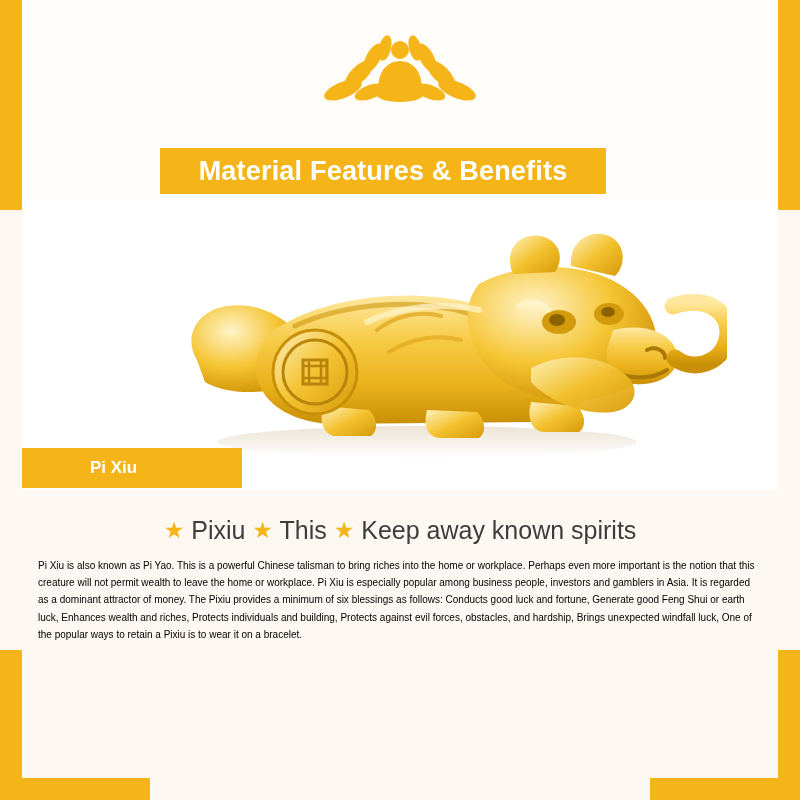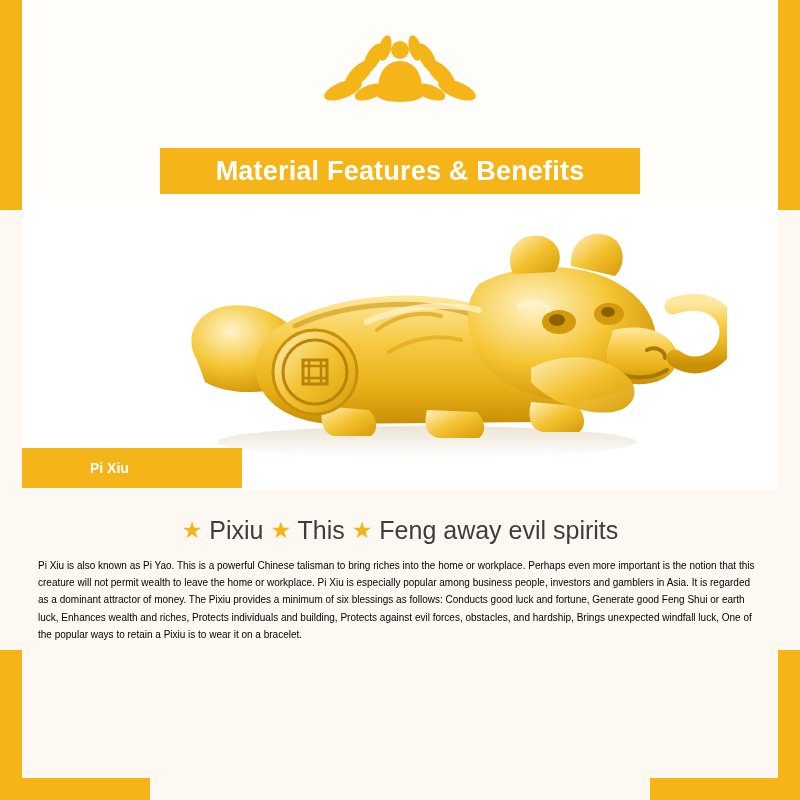--- a/index.html
+++ b/index.html
@@ -92,21 +92,21 @@
     letter-spacing: 3.2px;
     font-weight: bold;
     color: #3a3a3a;
   }
 
   
   .title-banner {
     position: absolute;
     top: 148px;
     left: 160px;
-    width: 480px;
+    width: 446px;
     height: 46px;
     background: #f5b518;
     display: flex;
     align-items: center;
     justify-content: center;
     box-shadow: 0 0 0 0 rgba(0,0,0,0);
   }
   .title-banner .title-text {
     color: #ffffff;
     font-size: 27px;
@@ -145,21 +145,21 @@
     width: 220px;
     height: 40px;
     background: #f5b518;
     display: flex;
     align-items: center;
     padding-left: 68px;
     box-sizing: border-box;
   }
   .caption-chip .caption-text {
     color: #ffffff;
-    font-size: 14px;
+    font-size: 17px;
     font-weight: bold;
   }
 
   
   .body-block {
     position: absolute;
     top: 500px;
     left: 22px;
     right: 22px;
     bottom: 22px;
@@ -308,18 +308,18 @@
     <span class="caption-text">Pi Xiu</span>
   </div>
 
   <div class="body-block">
     <div class="benefits-line">
       <span class="star">★</span>
       <span class="kw">Pixiu</span>
       <span class="star">★</span>
       <span class="kw">This</span>
       <span class="star">★</span>
-      <span class="kw">Feng away evil spirits</span>
+      <span class="kw">Keep away known spirits</span>
     </div>
     <div class="paragraph">Pi Xiu is also known as Pi Yao. This is a powerful Chinese talisman to bring riches into the home or workplace. Perhaps even more important is the notion that this creature will not permit wealth to leave the home or workplace. Pi Xiu is especially popular among business people, investors and gamblers in Asia. It is regarded as a dominant attractor of money. The Pixiu provides a minimum of six blessings as follows: Conducts good luck and fortune, Generate good Feng Shui or earth luck, Enhances wealth and riches, Protects individuals and building, Protects against evil forces, obstacles, and hardship, Brings unexpected windfall luck, One of the popular ways to retain a Pixiu is to wear it on a bracelet.</div>
   </div>
 
 </div>
 
 </body></html>

